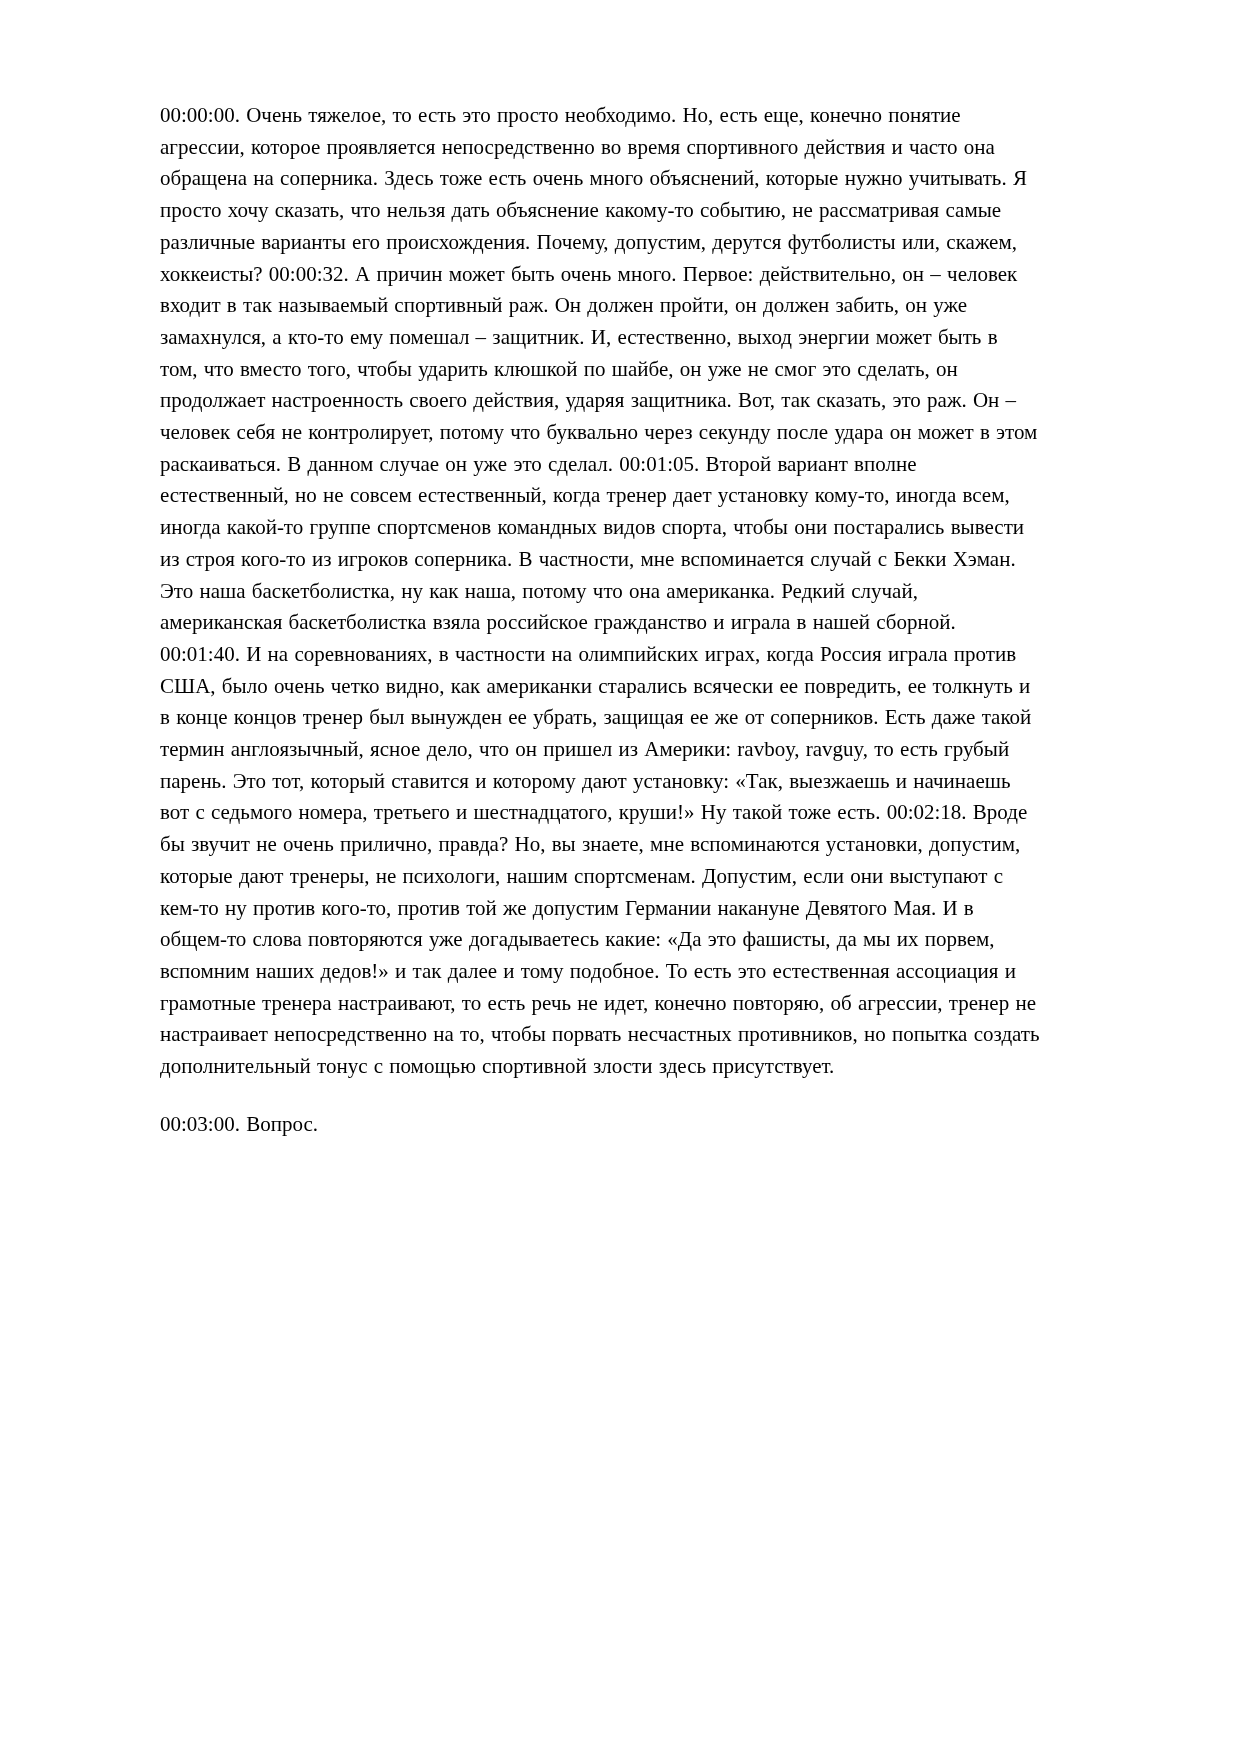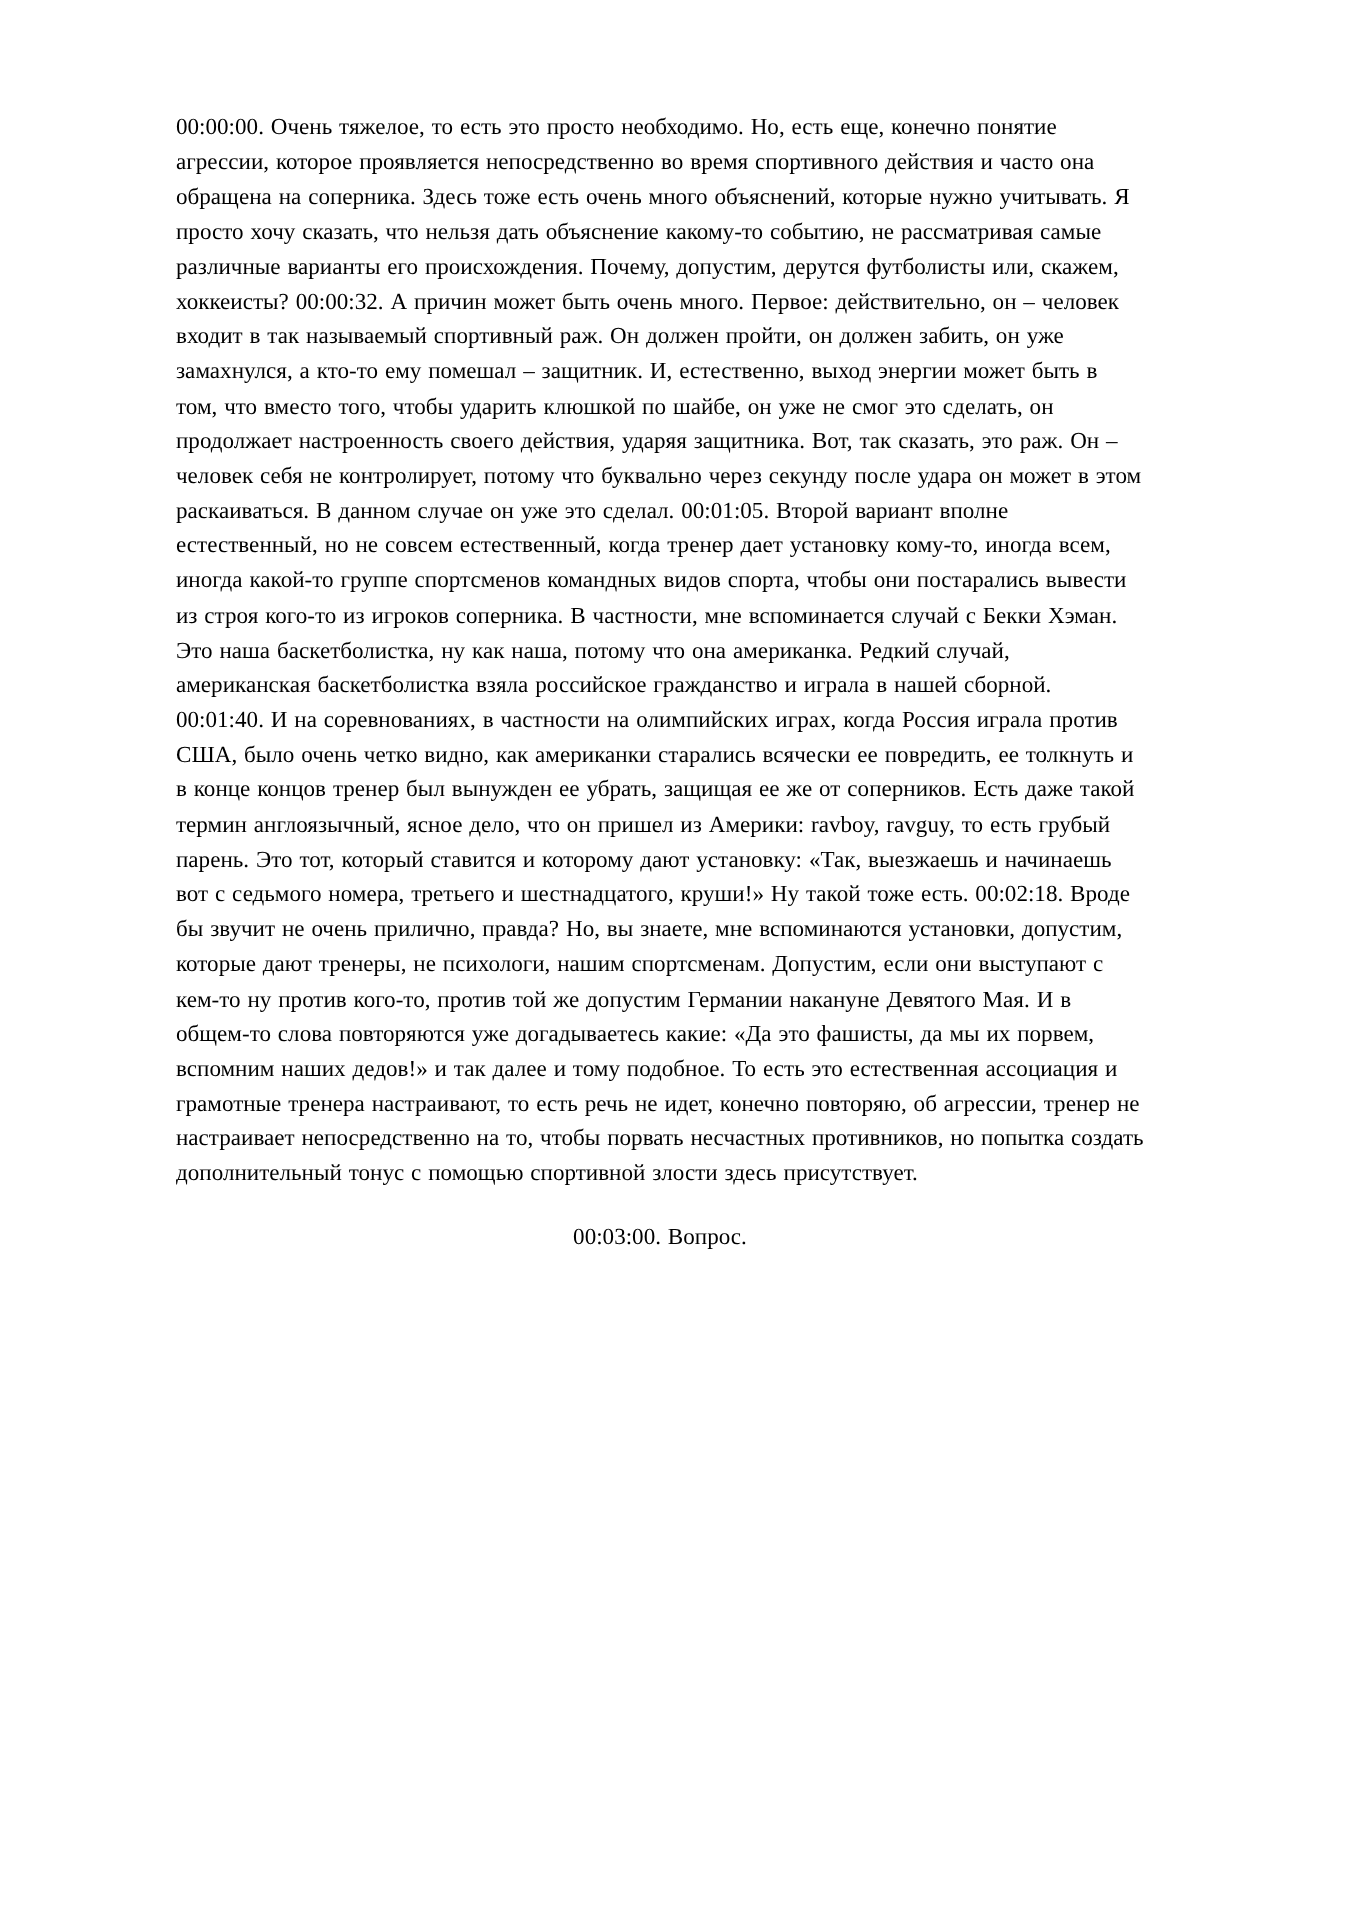--- a/index.html
+++ b/index.html
@@ -22,21 +22,20 @@
     font-family: "Liberation Serif", "DejaVu Serif", serif;
     font-size: 21px;
     line-height: 31.7px;
     color: #000000;
     text-align: left;
     max-width: 880px;
     word-spacing: 1px;
   }
   .transcript-paragraph + .transcript-paragraph {
     margin-top: 26px;
-    text-align: center;
   }
 </style>
 </head>
 <body>
 
 <div class="page">
   <p class="transcript-paragraph">00:00:00. Очень тяжелое, то есть это просто необходимо. Но, есть еще, конечно понятие агрессии, которое проявляется непосредственно во время спортивного действия и часто она обращена на соперника. Здесь тоже есть очень много объяснений, которые нужно учитывать. Я просто хочу сказать, что нельзя дать объяснение какому-то событию, не рассматривая самые различные варианты его происхождения. Почему, допустим, дерутся футболисты или, скажем, хоккеисты? 00:00:32. А причин может быть очень много. Первое: действительно, он – человек входит в так называемый спортивный раж. Он должен пройти, он должен забить, он уже замахнулся, а кто-то ему помешал – защитник. И, естественно, выход энергии может быть в том, что вместо того, чтобы ударить клюшкой по шайбе, он уже не смог это сделать, он продолжает настроенность своего действия, ударяя защитника. Вот, так сказать, это раж. Он – человек себя не контролирует, потому что буквально через секунду после удара он может в этом раскаиваться. В данном случае он уже это сделал. 00:01:05. Второй вариант вполне естественный, но не совсем естественный, когда тренер дает установку кому-то, иногда всем, иногда какой-то группе спортсменов командных видов спорта, чтобы они постарались вывести из строя кого-то из игроков соперника. В частности, мне вспоминается случай с Бекки Хэман. Это наша баскетболистка, ну как наша, потому что она американка. Редкий случай, американская баскетболистка взяла российское гражданство и играла в нашей сборной. 00:01:40. И на соревнованиях, в частности на олимпийских играх, когда Россия играла против США, было очень четко видно, как американки старались всячески ее повредить, ее толкнуть и в конце концов тренер был вынужден ее убрать, защищая ее же от соперников. Есть даже такой термин англоязычный, ясное дело, что он пришел из Америки: ravboy, ravguy, то есть грубый парень. Это тот, который ставится и которому дают установку: «Так, выезжаешь и начинаешь вот с седьмого номера, третьего и шестнадцатого, круши!» Ну такой тоже есть. 00:02:18. Вроде бы звучит не очень прилично, правда? Но, вы знаете, мне вспоминаются установки, допустим, которые дают тренеры, не психологи, нашим спортсменам. Допустим, если они выступают с кем-то ну против кого-то, против той же допустим Германии накануне Девятого Мая. И в общем-то слова повторяются уже догадываетесь какие: «Да это фашисты, да мы их порвем, вспомним наших дедов!» и так далее и тому подобное. То есть это естественная ассоциация и грамотные тренера настраивают, то есть речь не идет, конечно повторяю, об агрессии, тренер не настраивает непосредственно на то, чтобы порвать несчастных противников, но попытка создать дополнительный тонус с помощью спортивной злости здесь присутствует.</p>
   <p class="transcript-paragraph">00:03:00. Вопрос.</p>
 </div>
 

